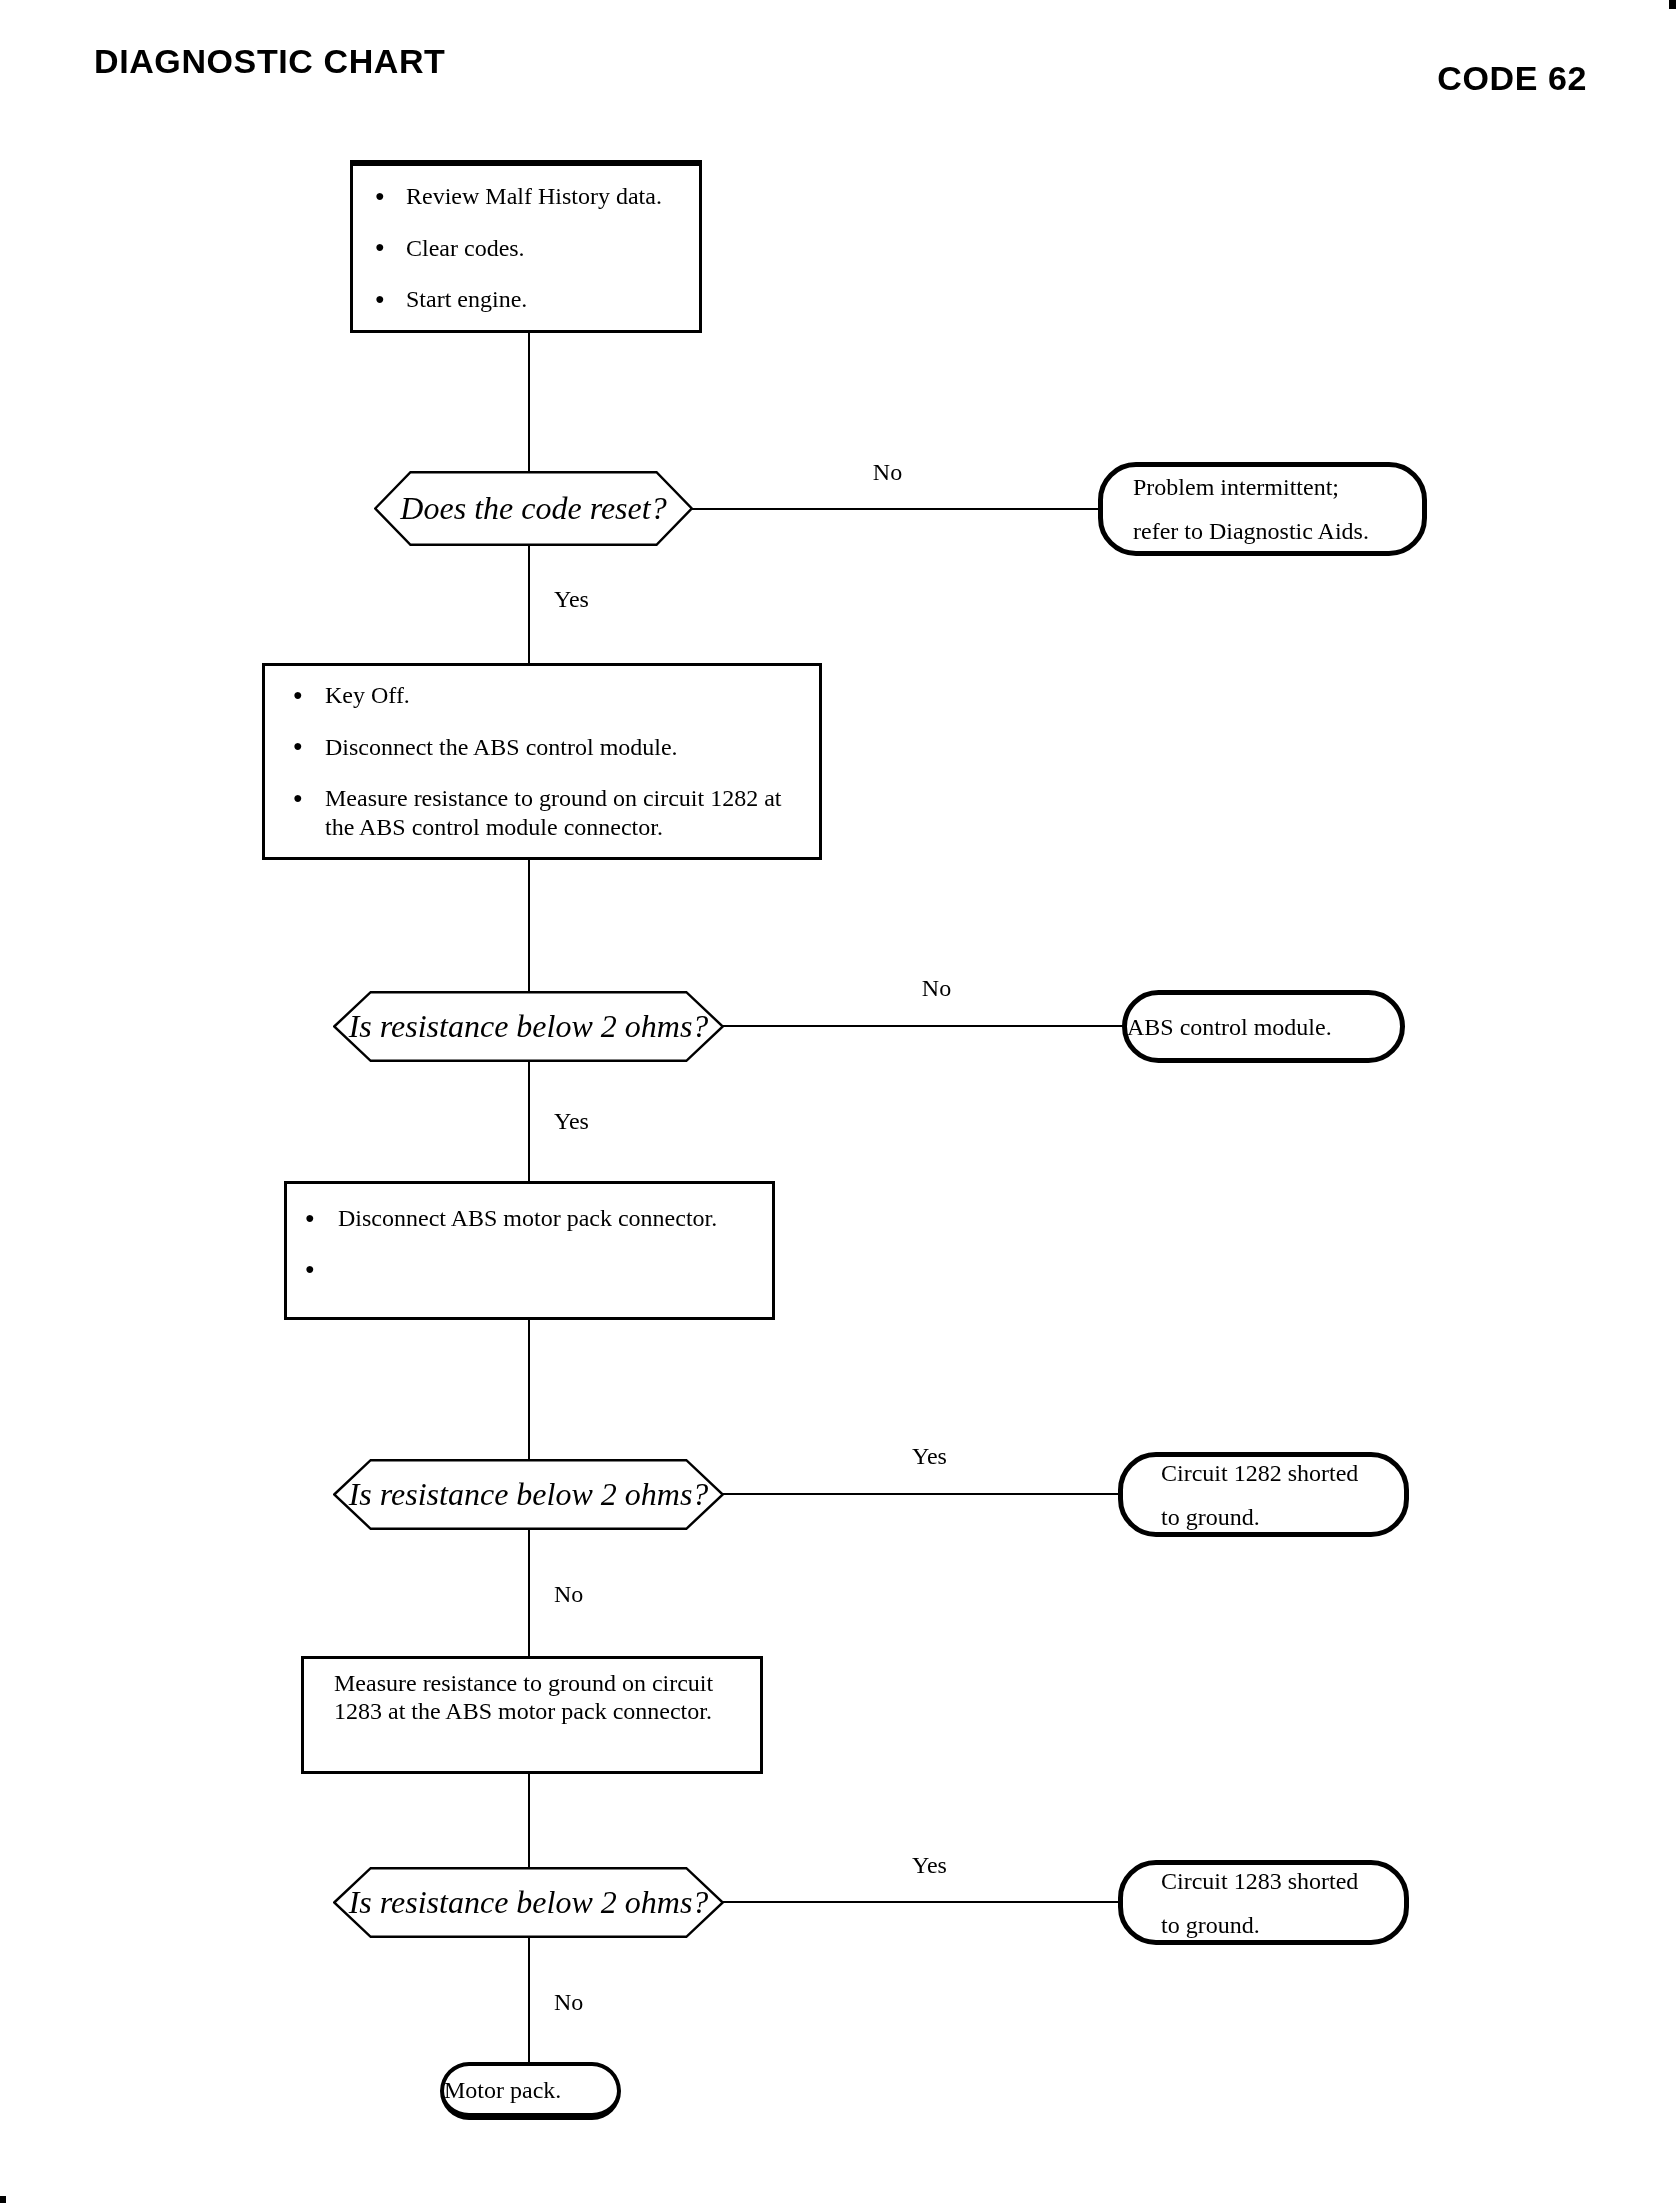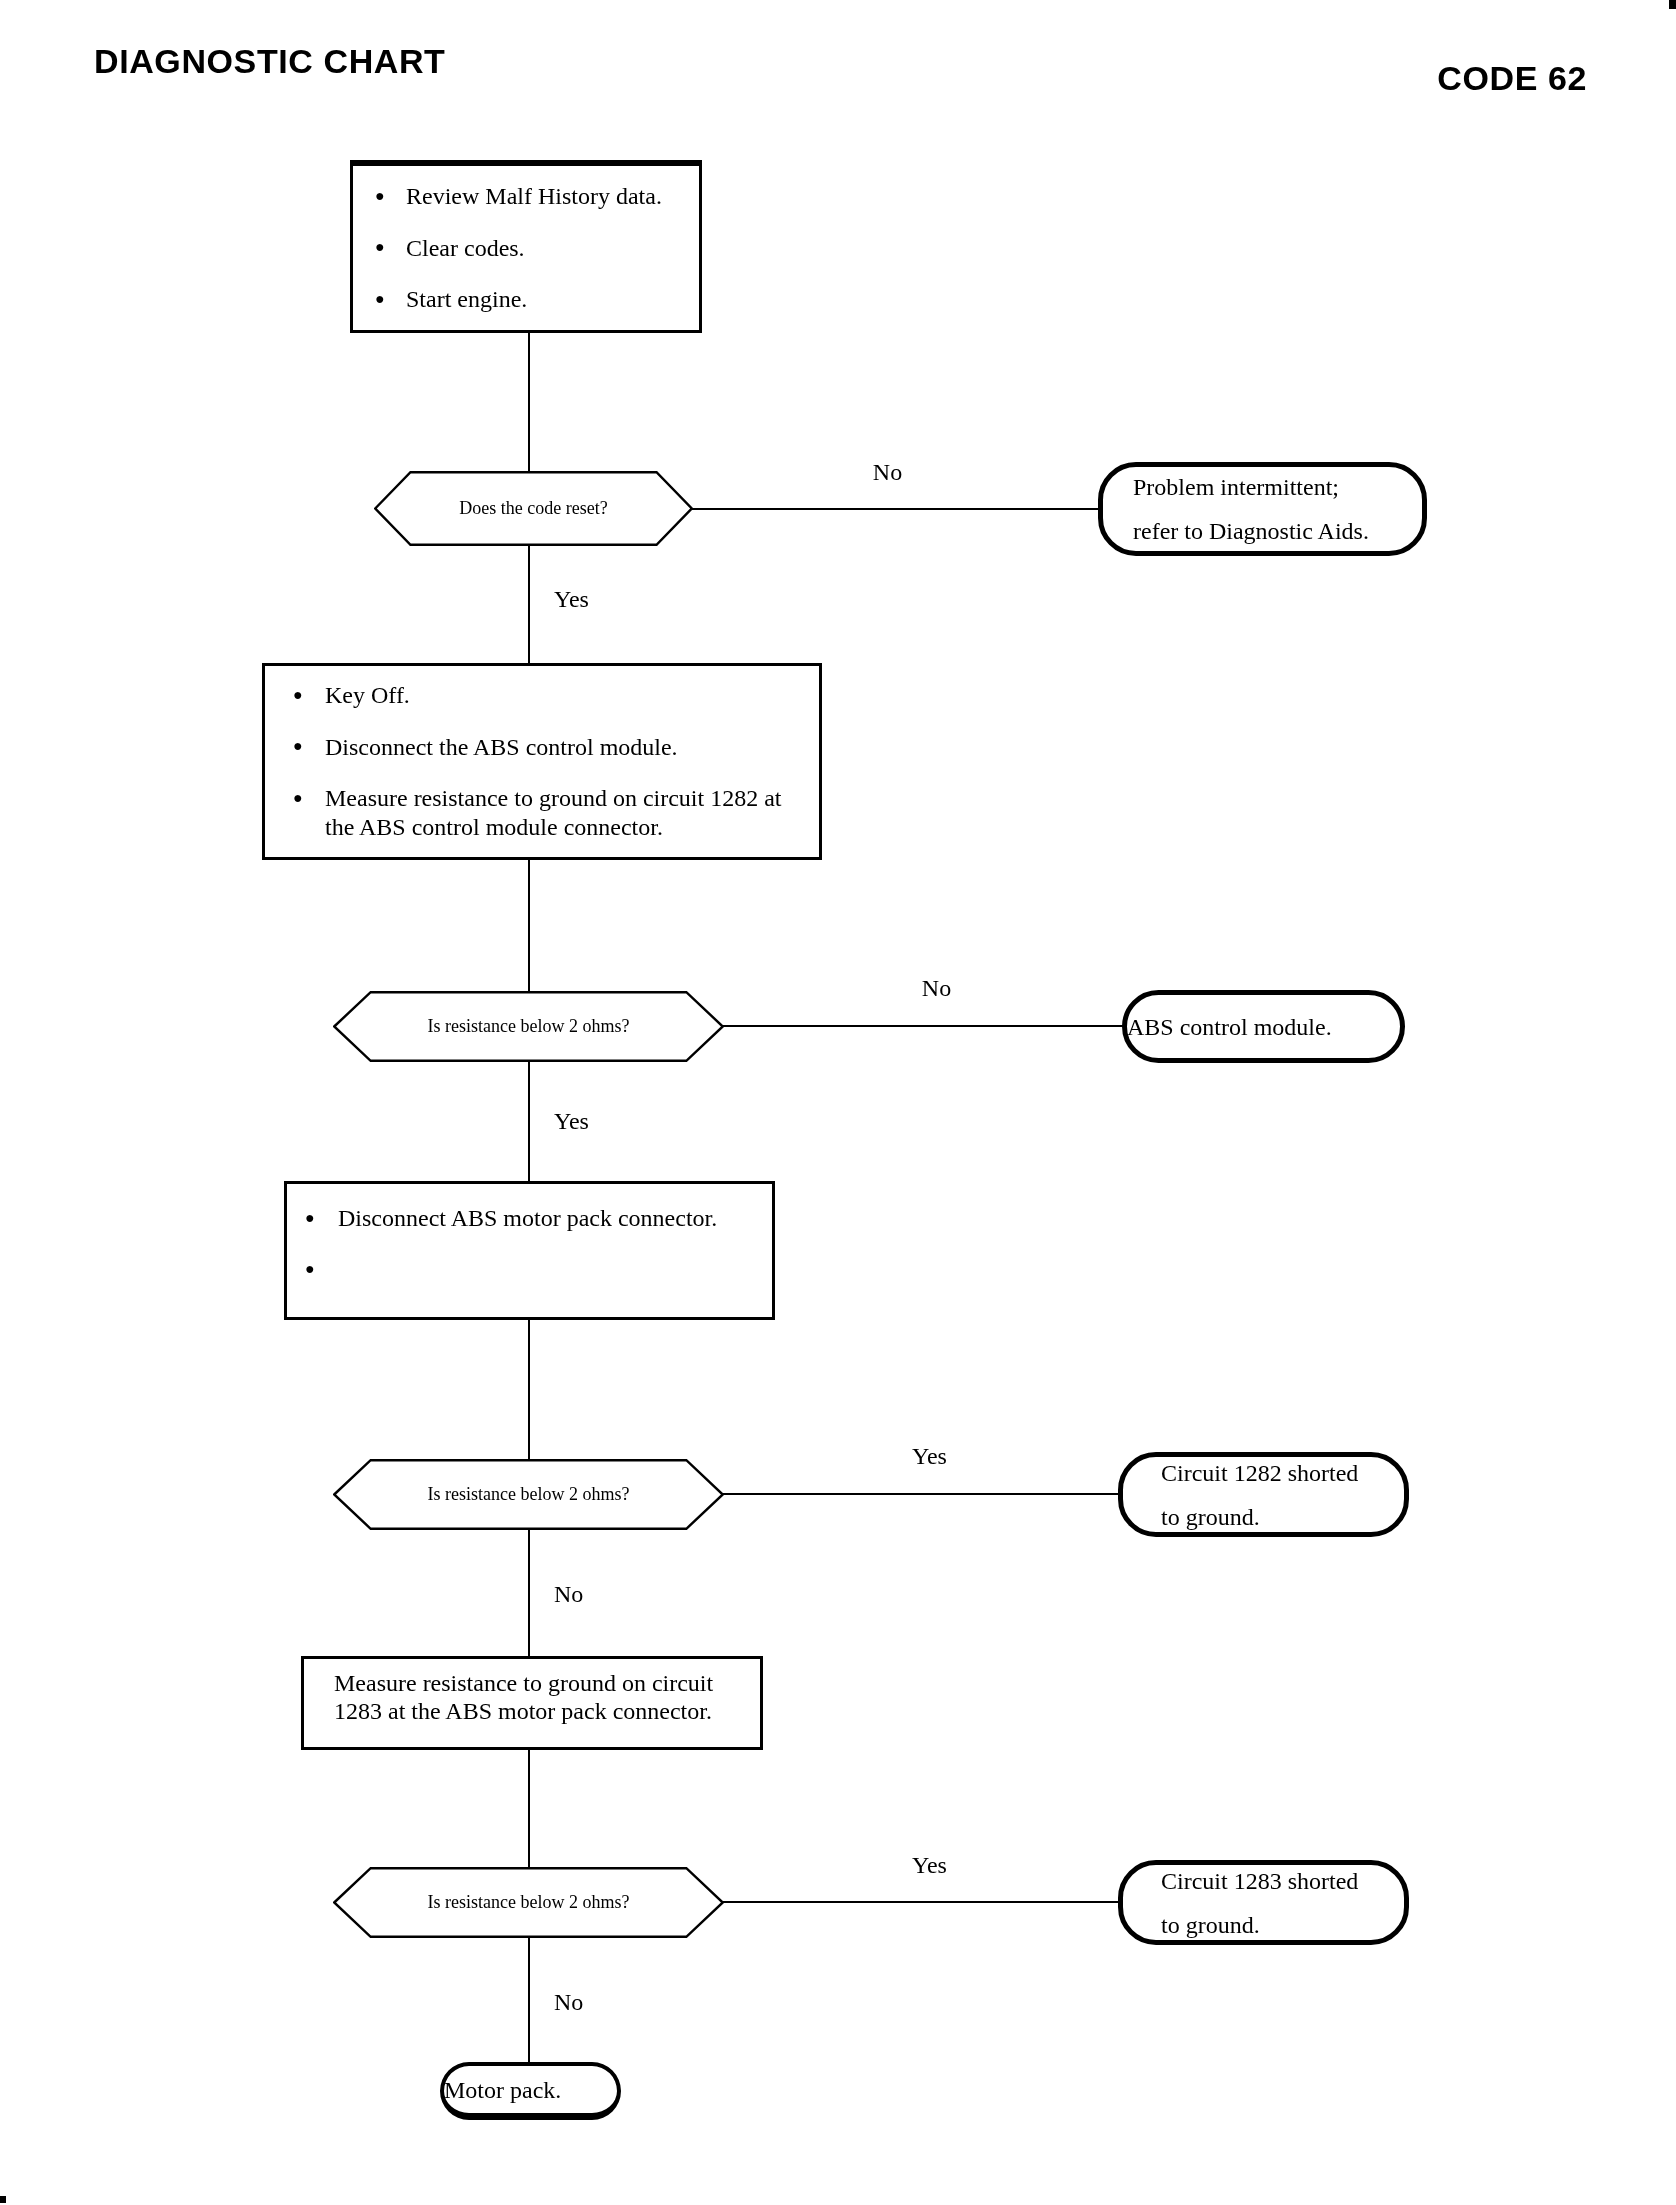--- a/index.html
+++ b/index.html
@@ -39,21 +39,21 @@
     font-size: 16px;
     line-height: 16px;
   }
 
   
   .hex { background: transparent; }
   .hex svg { position: absolute; left: 0; top: 0; width: 100%; height: 100%; }
   .hex .q {
     position: absolute; inset: 0;
     display: flex; align-items: center; justify-content: center;
-    font-size: 18px; white-space: nowrap;
+    font-size: 32px; white-space: nowrap; font-style: italic;
   }
 
   
   .round {
     background: #fff;
     border: 5.5px solid #000;
     border-radius: 38px;
     display: flex; flex-direction: column; justify-content: center;
     font-size: 24px; line-height: 30px; gap: 14px;
   }
@@ -173,21 +173,21 @@
   <div class="q">Is resistance below 2 ohms?</div>
 </div>
 <div class="abs lbl c" style="left:890px; top:1442px;">Yes</div>
 <div class="abs lbl" style="left:554px; top:1580px;">No</div>
 
 <div class="abs round" style="left:1118px; top:1452px; width:291px; height:85px; padding-left:38px;">
   <span class="ln">Circuit 1282 shorted</span>
   <span class="ln">to ground.</span>
 </div>
 
-<div class="abs rect" style="left:301px; top:1656px; width:462px; height:94px; padding:9.7px 7.3px 0 30px;">
+<div class="abs rect" style="left:301px; top:1656px; width:462px; height:118px; padding:9.7px 7.3px 0 30px;">
   <span>Measure resistance to ground on circuit 1283 at the ABS motor pack connector.</span>
 </div>
 
 <div class="abs hex" style="left:333px; top:1867px; width:391px; height:71px;">
   <svg viewBox="0 0 644 116" preserveAspectRatio="none">
     <polygon points="2,58 62,2 582,2 642,58 582,114 62,114" fill="#ffffff" stroke="#000000" stroke-width="4"></polygon>
   </svg>
   <div class="q">Is resistance below 2 ohms?</div>
 </div>
 <div class="abs lbl c" style="left:890px; top:1851px;">Yes</div>

